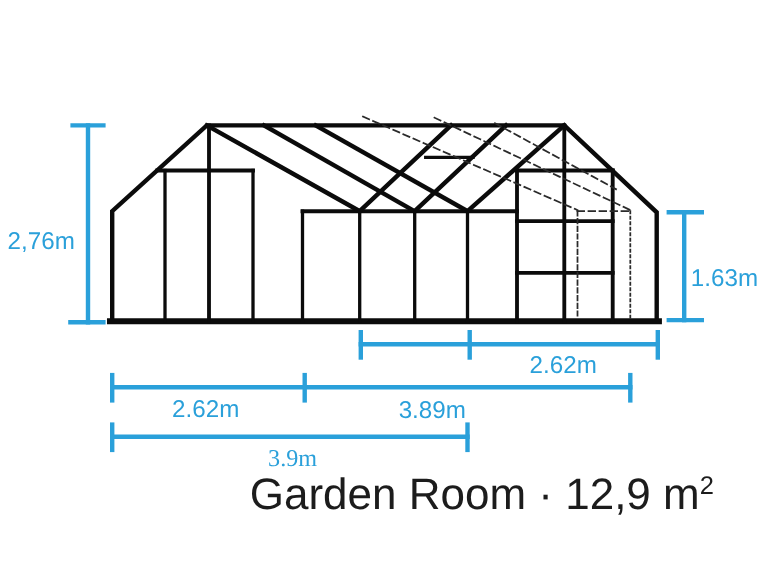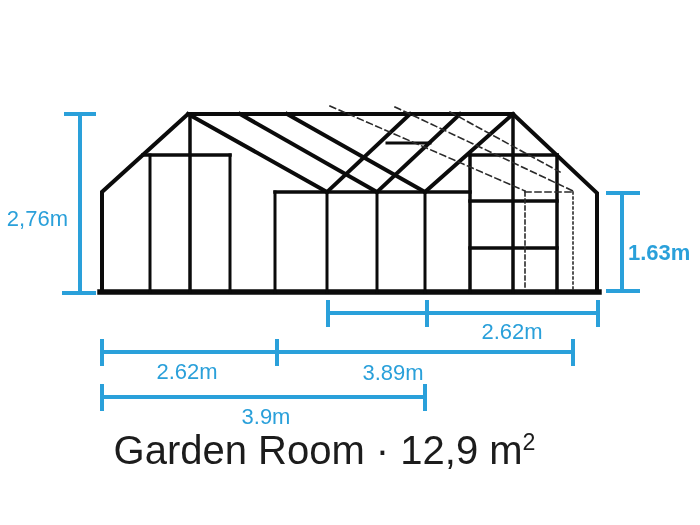--- a/index.html
+++ b/index.html
@@ -14,21 +14,21 @@
     font-family:"Liberation Sans","DejaVu Sans",sans-serif;overflow:hidden;padding-left:47px;
   }
   #drawing{position:absolute;left:0;top:0;}
   .dim-label{
     position:absolute;color:var(--accent-blue);font-size:22px;line-height:24px;
     white-space:nowrap;
   }
   .center{text-align:center;}
   .right{text-align:right;}
   #title{
-    position:absolute;left:0;top:428px;width:649px;text-align:center;
+    position:absolute;left:0;top:428px;width:649px;text-align:right;
     color:var(--title-text);font-size:40px;line-height:44px;white-space:nowrap;
   }
   #title sup{font-size:58%;vertical-align:super;line-height:0;}
 </style>
 </head>
 <body>
 
 <div id="stage">
 
   <svg id="drawing" width="700" height="525" viewBox="0 0 700 525" fill="none" stroke-linecap="square" stroke-linejoin="miter">
@@ -115,26 +115,26 @@
       <g>
         <path d="M102,397 H425"></path>
         <path d="M102,386 V409"></path>
         <path d="M425,386 V409"></path>
       </g>
     </g>
   </svg>
 
   <div class="dim-label right" style="left:6px;top:207px;width:62px;">2,76m</div>
 
-  <div class="dim-label" style="left:628px;top:241px;font-weight:bold;">1.63m</div>
+  <div class="dim-label" style="left:628px;top:241px;">1.63m</div>
 
 
   <div class="dim-label center" style="left:427px;top:320px;width:170px;">2.62m</div>
 
   <div class="dim-label center" style="left:102px;top:360px;width:170px;">2.62m</div>
 
   <div class="dim-label center" style="left:283px;top:361px;width:220px;">3.89m</div>
 
-  <div class="dim-label center" style="left:166px;top:405px;width:200px;">3.9m</div>
+  <div class="dim-label center" style="left:166px;top:405px;width:200px;font-family:Liberation Serif, serif;">3.9m</div>
 
   <div id="title"><span>Garden Room · 12,9 m</span><sup>2</sup></div>
 
 </div>
 
 </body></html>

